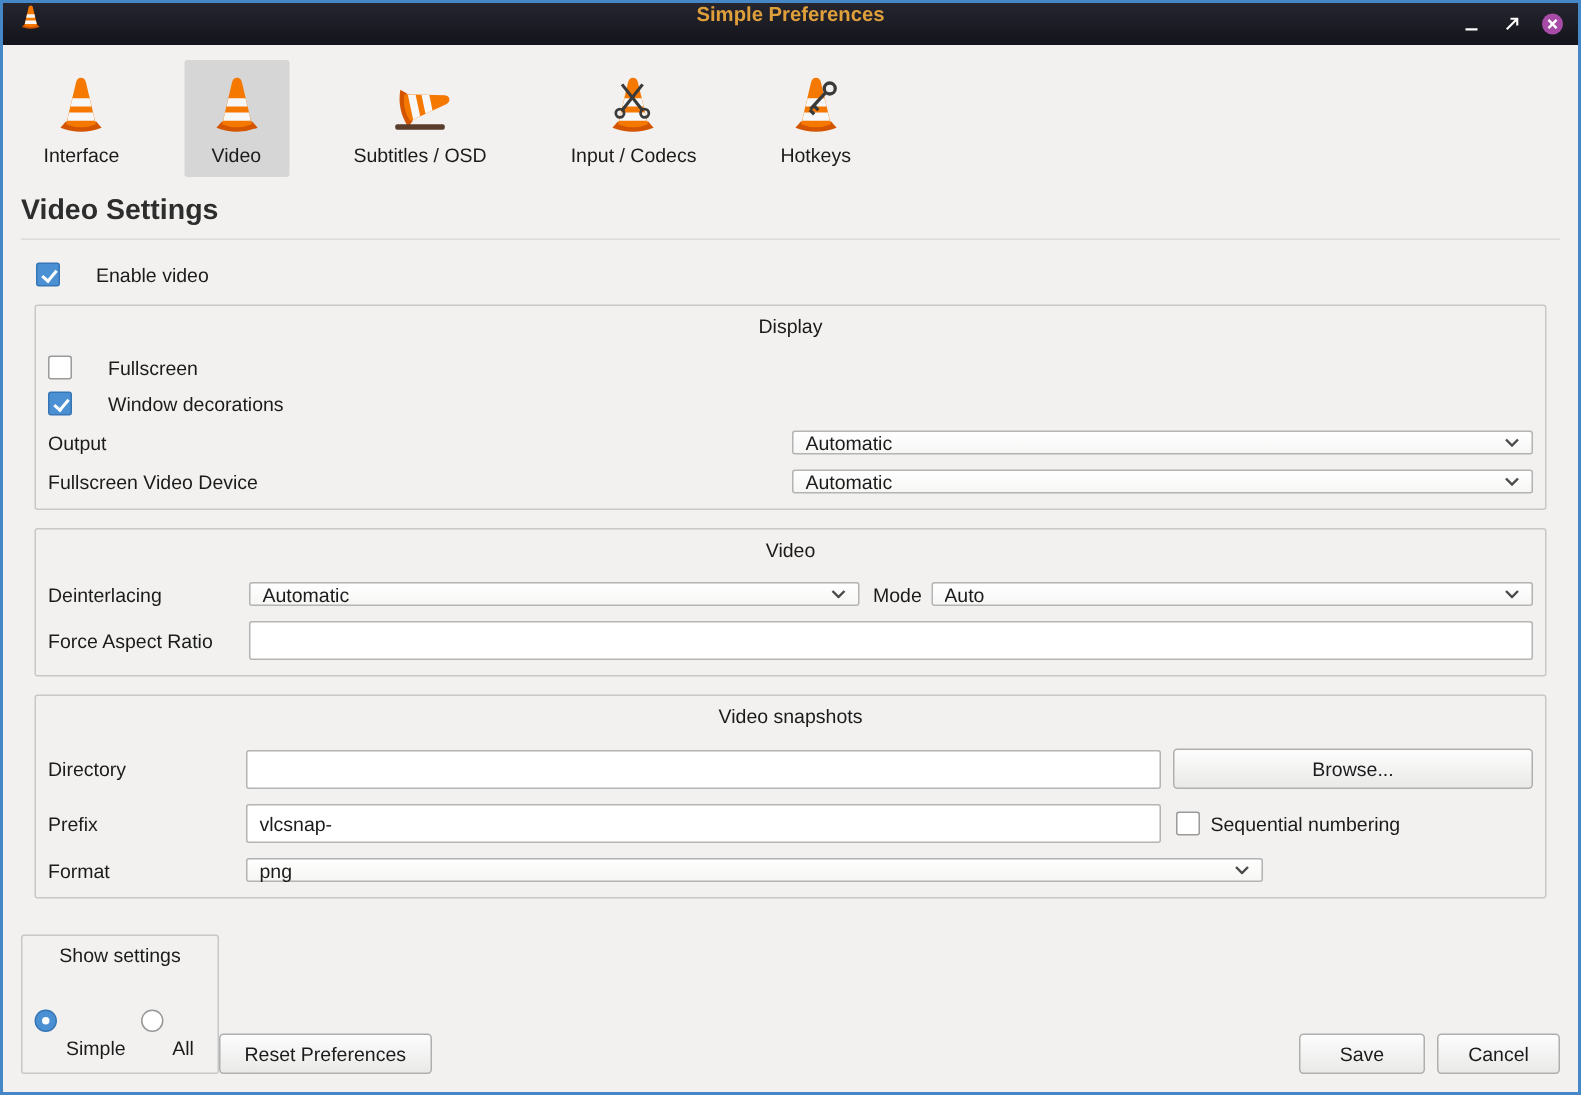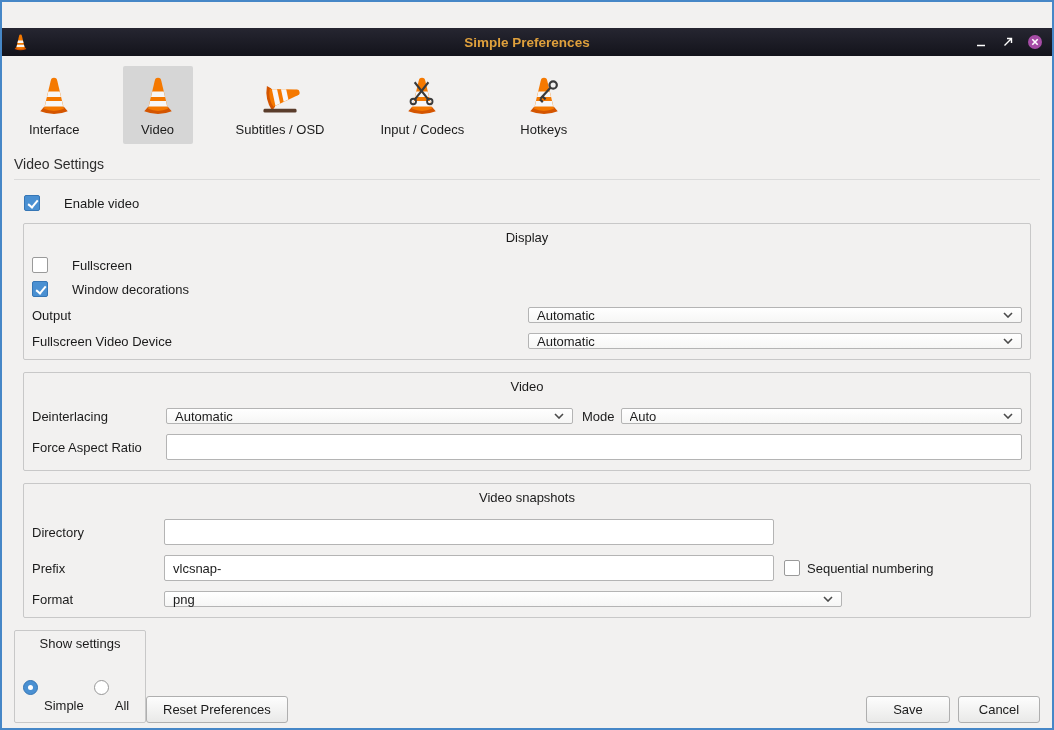--- a/index.html
+++ b/index.html
@@ -7,38 +7,38 @@
     box-sizing:border-box;width:1054px;height:730px;
     border:2px solid #4687c7;background:#f2f1f0;
     display:flex;flex-direction:column;
     font-family:"Liberation Sans",sans-serif;font-size:13px;color:#1b1b1b;
     overflow:hidden;
   }
   
   .titlebar{
     position:relative;flex:0 0 28px;height:28px;
     background:linear-gradient(#262631,#13131b);
-    display:flex;align-items:center;padding:0 9px;margin-top:26px;
+    display:flex;padding:0 9px;
   }
   .titlebar .tb-title{
     position:absolute;left:0;right:0;text-align:center;
     color:#dfa03c;font-weight:bold;font-size:13.5px;pointer-events:none;
   }
   .titlebar .app-icon{width:19px;height:19px;z-index:1;}
   .tb-controls{margin-left:auto;display:flex;align-items:center;gap:11px;z-index:1;}
   .wc{display:inline-flex;align-items:center;justify-content:center;width:16px;height:16px;cursor:default;}
   
   .toolbar{display:flex;align-items:flex-start;gap:30px;padding:10px 12px 4px 14px;}
   .tool{display:flex;flex-direction:column;align-items:center;gap:4px;padding:8px 13px 7px;border-radius:2px;}
   .tool.selected{background:#d6d6d6;}
   .ticon{width:44px;height:44px;display:block;}
   .ticon svg{width:44px;height:44px;display:block;}
   .tlabel{font-size:13px;white-space:nowrap;}
   
-  .page-title{font-size:14px;font-weight:400;color:#2d2d2d;margin:8px 12px 7px;}
+  .page-title{font-size:19px;font-weight:700;color:#2d2d2d;margin:8px 12px 7px;}
   .rule{border:none;border-top:1px solid #dbdbdb;margin:0 12px 15px;}
   
   .checkbox{flex:0 0 auto;width:16px;height:16px;border:1px solid #9a9a9a;border-radius:2px;background:#fff;box-sizing:border-box;position:relative;}
   .checkbox.checked{background:#4a90d2;border-color:#3676b5;}
   .checkbox.checked::after{content:"";position:absolute;left:4.5px;top:1.5px;width:4px;height:8px;border:solid #fff;border-width:0 2px 2px 0;transform:rotate(40deg);}
   .radio{flex:0 0 auto;width:15px;height:15px;border:1px solid #979797;border-radius:50%;background:#fff;box-sizing:border-box;position:relative;}
   .radio.selected{background:#4a90d2;border-color:#3676b5;}
   .radio.selected::after{content:"";position:absolute;left:4px;top:4px;width:5px;height:5px;border-radius:50%;background:#fff;}
   .select{
     height:16px;box-sizing:border-box;border:1px solid #b4b4b4;border-radius:2px;
@@ -239,20 +239,21 @@
       <span class="vlabel">Force Aspect Ratio</span>
       <input type="text" class="text aspect-input" value="" style="">
     </div>
   </div>
 
   <div class="group">
     <div class="gtitle">Video snapshots</div>
     <div class="frow">
       <span class="slabel">Directory</span>
       <input type="text" class="text snap-input" value="" style="">
+      <button class="btn browse-btn">Browse...</button>
     </div>
     <div class="frow">
       <span class="slabel">Prefix</span>
       <input type="text" class="text snap-input" value="vlcsnap-" style="">
       <span class="checkbox seq-check"></span>
       <span class="seq-label">Sequential numbering</span>
     </div>
     <div class="frow">
       <span class="slabel">Format</span>
       <div class="select snap-select">

